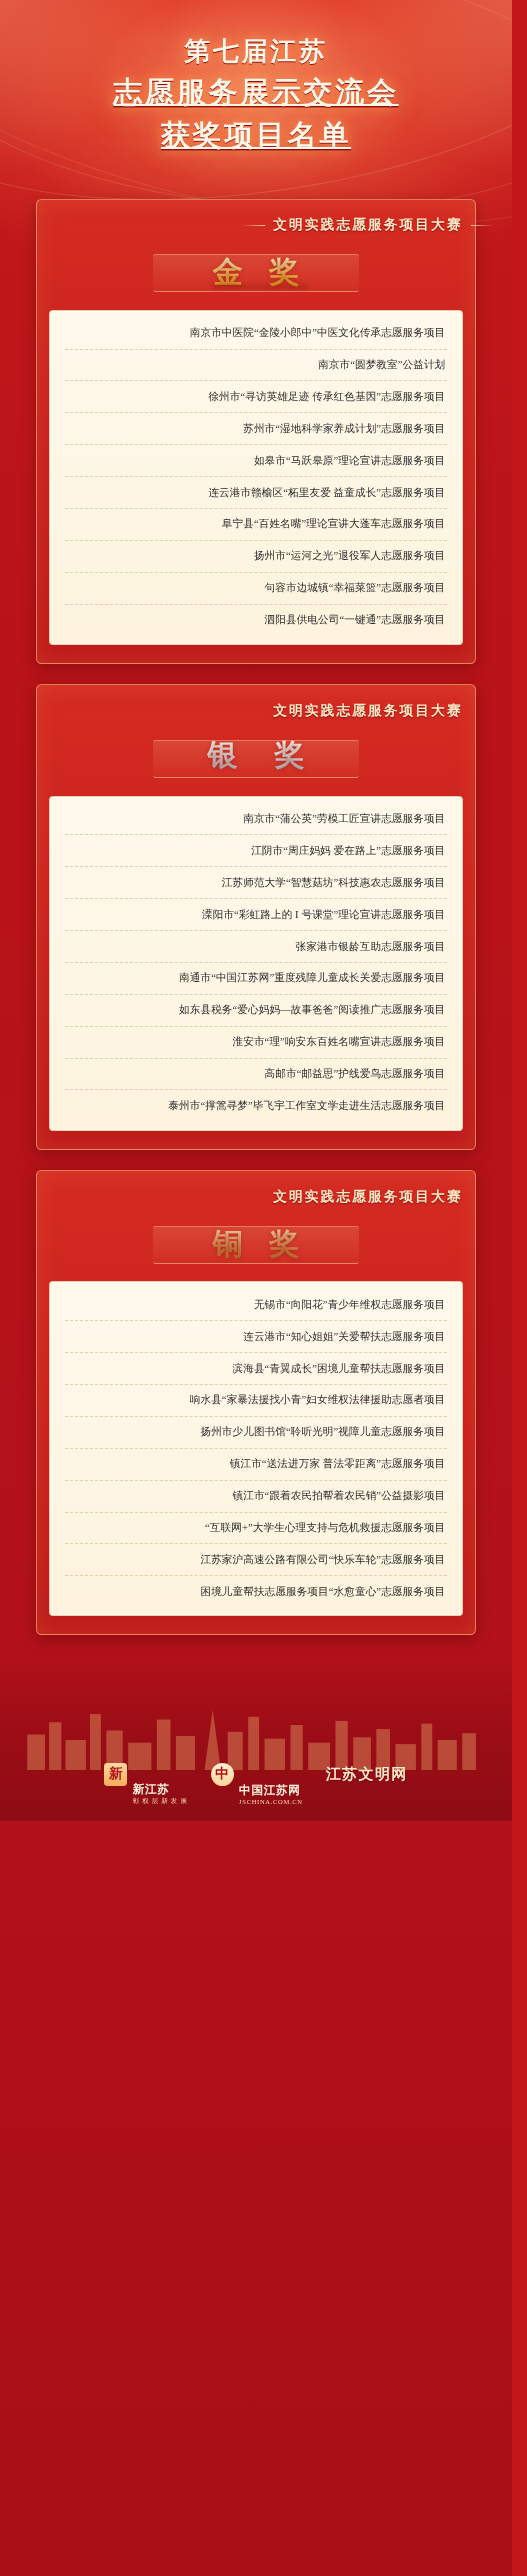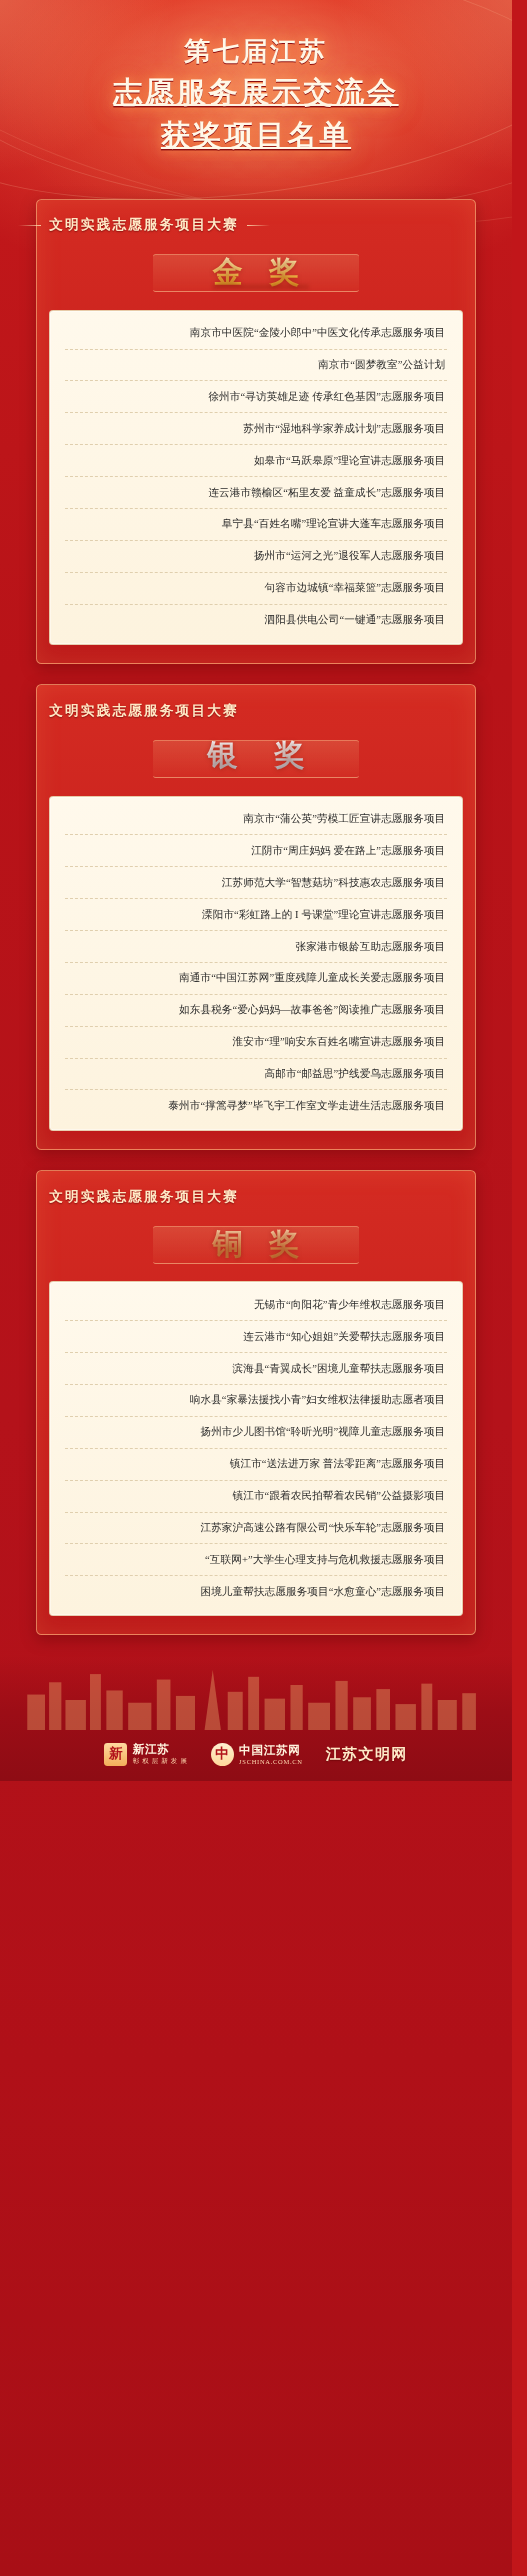--- a/index.html
+++ b/index.html
@@ -67,21 +67,21 @@
     z-index: 3;
     width: 440px;
     margin: 18px auto 20.6px;
     background: linear-gradient(180deg, #d42b22 0%, #c8201d 55%, #bd1a1a 100%);
     border: 1.4px solid rgba(255,205,140,0.55);
     border-radius: 5.5px;
     box-shadow: 0 4.1px 15px rgba(80,0,0,0.35), inset 0 0 25px rgba(255,150,90,0.18);
     padding: 13.7px 12.3px 18px;
   }
   .section-head {
-    text-align: left;
+    text-align: right;
     padding: 2.7px 0 5.5px;
   }
   .section-sub {
     font-size: 13.7px;
     color: #ffe9c6;
     letter-spacing: 2.1px;
     font-weight: bold;
     text-shadow: 0 0.7px 1.4px rgba(110,10,10,0.7);
     display:inline-block;
     position:relative;
@@ -166,21 +166,21 @@
   .logo { display:flex; align-items:center; gap:5.5px; }
   .logo-mark {
     width: 23px; height: 23px; border-radius: 3.4px;
     background: linear-gradient(180deg,#ffd9a0,#f3ae5a);
     color:#b2131b; font-size: 13.7px; font-weight: bold;
     display:flex; align-items:center; justify-content:center;
     font-family: "Liberation Serif", serif;
   }
   .logo-mark.round { border-radius: 50%; background: linear-gradient(180deg,#fff0d2,#ffd79a); }
   .logo-txt { text-align:left; color:#fff3dd; }
-  .logo-main { font-size: 11.6px; font-weight: bold; letter-spacing: 0.7px; }
+  .logo-main { font-size: 11.6px; font-weight: bold; letter-spacing: 0.7px; margin-top: 40px; }
   .logo-sub { font-size: 6.5px; letter-spacing: 0.7px; color:#ffd9b0; }
   .logo-wide { font-size: 15px; font-weight: bold; color:#ffe9c8; letter-spacing: 1.4px;
                text-shadow: 0 0.7px 1.4px rgba(90,0,0,.6); }
 </style>
 </head>
 <body>
 
 <div class="page">
 
   <div class="glow"></div>
@@ -252,22 +252,22 @@
       </div>
     </div>
     <div class="list-card">
       <div class="item">无锡市“向阳花”青少年维权志愿服务项目</div>
       <div class="item">连云港市“知心姐姐”关爱帮扶志愿服务项目</div>
       <div class="item">滨海县“青翼成长”困境儿童帮扶志愿服务项目</div>
       <div class="item">响水县“家暴法援找小青”妇女维权法律援助志愿者项目</div>
       <div class="item">扬州市少儿图书馆“聆听光明”视障儿童志愿服务项目</div>
       <div class="item">镇江市“送法进万家 普法零距离”志愿服务项目</div>
       <div class="item">镇江市“跟着农民拍帮着农民销”公益摄影项目</div>
+      <div class="item">“互联网+”大学生心理支持与危机救援志愿服务项目</div>
       <div class="item">江苏家沪高速公路有限公司“快乐车轮”志愿服务项目</div>
-      <div class="item">“互联网+”大学生心理支持与危机救援志愿服务项目</div>
       <div class="item">困境儿童帮扶志愿服务项目“水愈童心”志愿服务项目</div>
     </div>
   </section>
 
   <footer>
     <svg class="skyline" viewBox="0 0 770 110" preserveAspectRatio="none">
       <g fill="#e8a46a" opacity="0.75">
         <rect x="40" y="58" width="26" height="52"></rect>
         <rect x="72" y="40" width="18" height="70"></rect>
         <rect x="96" y="66" width="30" height="44"></rect>

